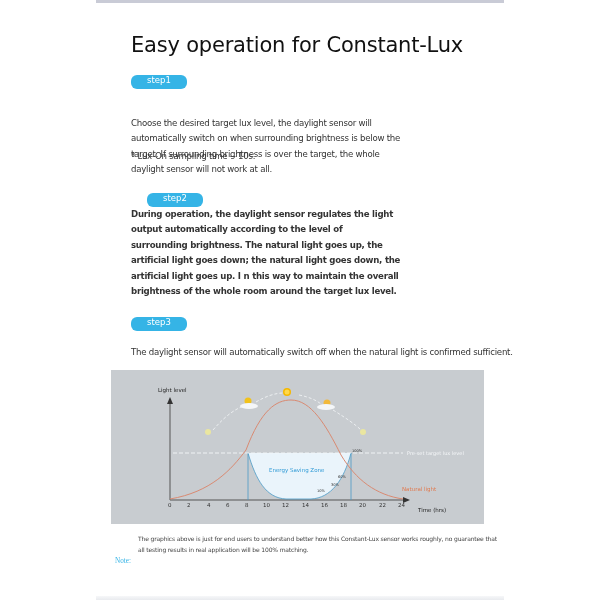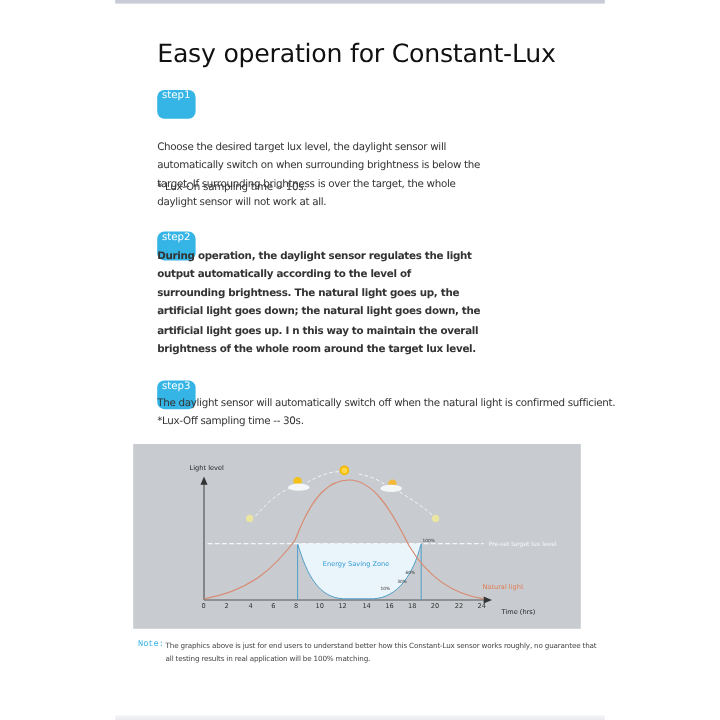--- a/index.html
+++ b/index.html
@@ -1,48 +1,47 @@
 <!DOCTYPE html>
 <html><head>
 <meta charset="utf-8">
 <style>
   html, body { margin:0; padding:0; background:#ffffff; }
   body { width:600px; height:600px; position:relative; overflow:hidden; font-family:"Liberation Sans", sans-serif; color:#333; }
   .topbar { position:absolute; left:96px; top:0; width:408px; height:3px; background:#c9cbd6; }
   .bottombar { position:absolute; left:96px; top:596px; width:408px; height:4px; background:linear-gradient(#f6f7f9,#e9ebef); }
   .title { position:absolute; left:131px; top:33px; font-size:21px; color:#111; font-family:"DejaVu Sans", sans-serif; letter-spacing:-0.2px; }
-  .badge { position:absolute; left:131px; height:24px; line-height:10px; padding:0 4px; font-size:8.5px; color:#fff; background:#35b4e6; border-radius:6px; font-family:"DejaVu Sans", sans-serif; }
+  .badge { position:absolute; left:131px; height:14px; line-height:10px; padding:0 16px; font-size:8.5px; color:#fff; background:#35b4e6; border-radius:6px; font-family:"DejaVu Sans", sans-serif; }
   .para { position:absolute; left:131px; font-size:8.6px; line-height:15.4px; color:#333; font-family:"DejaVu Sans", sans-serif; letter-spacing:-0.25px; }
   .p1 { top:91px; width:270px;margin-top:25px; }
   .p1note { top:149px; }
   .p2 { top:207px; width:270px;font-weight:bold; }
-  .p3 { top:329px; width:380px; white-space:nowrap; }
+  .p3 { top:345px; width:380px; white-space:nowrap;text-align:center; }
   .chart { position:absolute; left:111px; top:370px; width:373px; height:154px; background:#c8ccd0; }
-  .note-label { position:absolute; left:115px; top:533px; font-size:7.2px; color:#35b4e6; font-family:Liberation Mono, monospace; }
+  .note-label { position:absolute; left:115px; top:557px; font-size:7.2px; color:#35b4e6; font-family:Liberation Serif, serif; }
   .note-text { position:absolute; left:138px; top:534px; width:360px; font-size:6px; line-height:10.5px; color:#444; font-family:"DejaVu Sans", sans-serif; letter-spacing:-0.15px; }
   svg text { font-family:"DejaVu Sans", sans-serif; }
 </style>
 </head>
 <body>
 
 <div class="topbar"></div>
 
 <h1 class="title" style="margin:0;font-weight:normal;">Easy operation for Constant-Lux</h1>
 
 <span class="badge" style="top:75px;">step1</span>
 <div class="para p1">Choose the desired target lux level, the daylight sensor will automatically switch on when surrounding brightness is below the target. If surrounding brightness is over the target, the whole daylight sensor will not work at all.</div>
 <div class="para p1note">* Lux-On sampling time -- 10s.</div>
 
-<span class="badge" style="top:193px;">step2</span>
+<span class="badge" style="top:193px;margin-left:16px;">step2</span>
 <div class="para p2">During operation, the daylight sensor regulates the light output automatically according to the level of surrounding brightness. The natural light goes up, the artificial light goes down; the natural light goes down, the artificial light goes up. I n this way to maintain the overall brightness of the whole room around the target lux level.</div>
 
 <span class="badge" style="top:317px;">step3</span>
 <div class="para p3">
   <div>The daylight sensor will automatically switch off when the natural light is confirmed sufficient.</div>
-  <div>*Lux-Off sampling time -- 30s.</div>
 </div>
 
 <div class="chart">
   <svg width="373" height="154" viewBox="0 0 373 154" xmlns="http://www.w3.org/2000/svg">
 
     <line x1="59" y1="130" x2="59" y2="30" stroke="#555" stroke-width="1"></line>
     <polygon points="56,34 59,27 62,34" fill="#333"></polygon>
     <text x="47" y="22" font-size="5.5" fill="#222">Light level</text>
 
     <line x1="59" y1="130" x2="296" y2="130" stroke="#555" stroke-width="1"></line>

